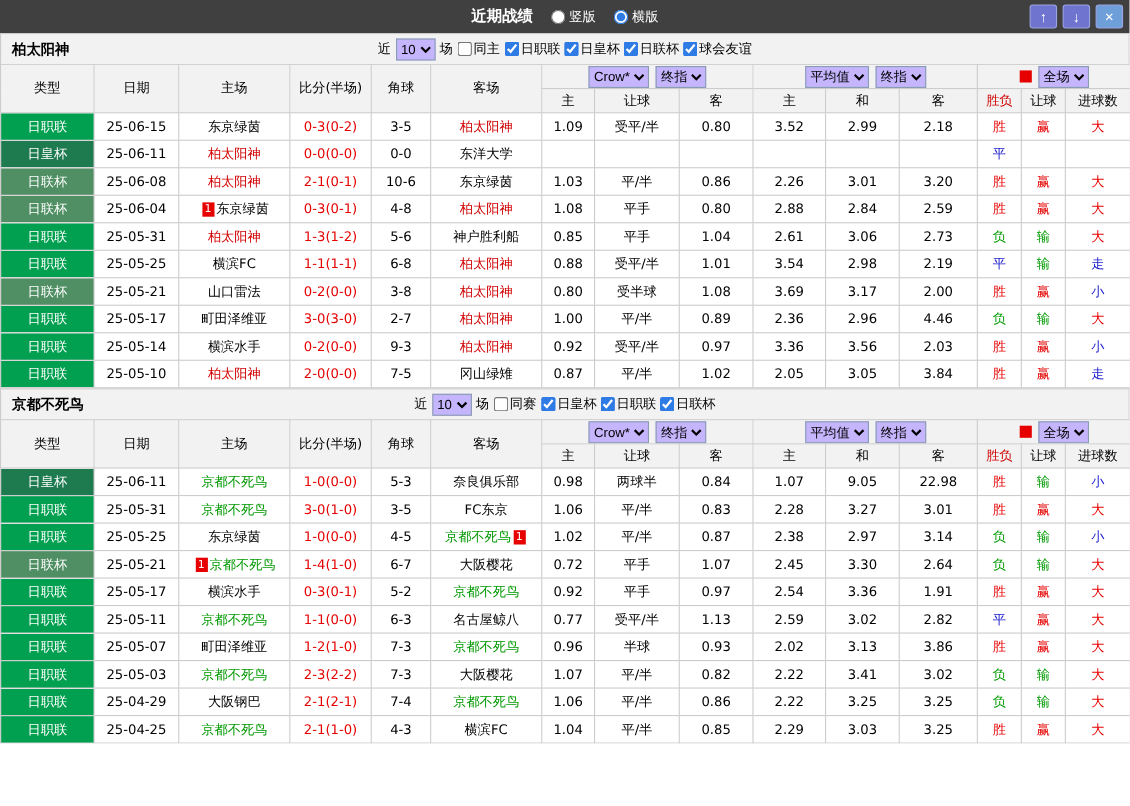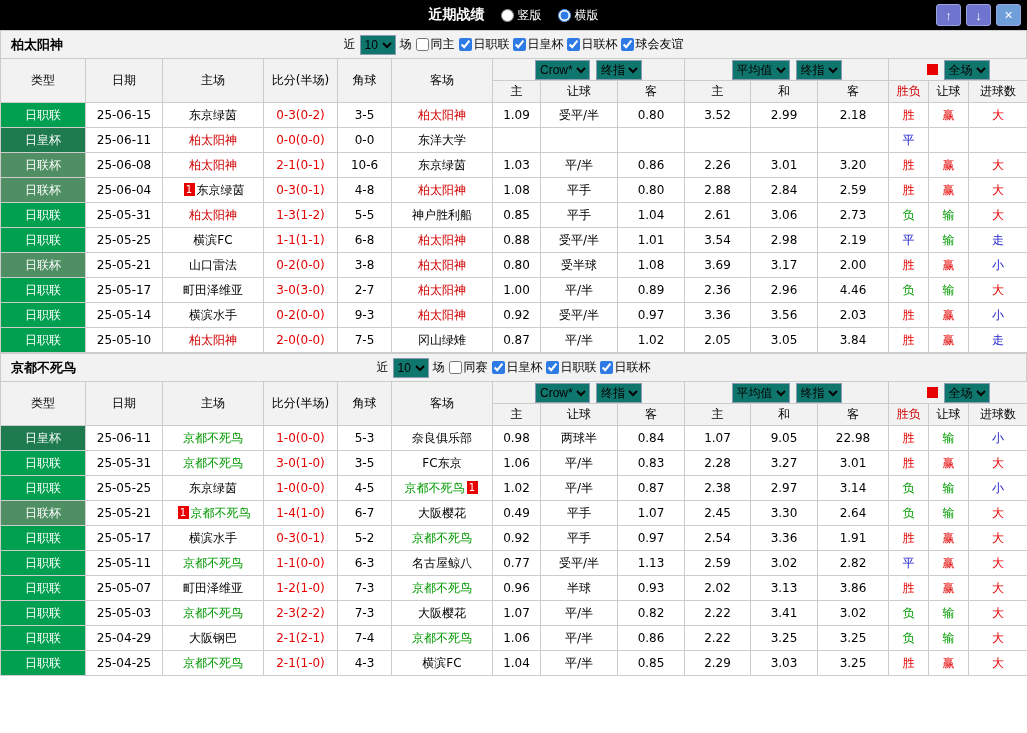--- a/index.html
+++ b/index.html
@@ -1,41 +1,41 @@
 <!DOCTYPE html>
 <html><head>
 <meta charset="utf-8">
 <style>
   * { margin:0; padding:0; box-sizing:border-box; }
   body { width:1027px; background:#fff; color:#000;
          font-family:"DejaVu Sans","Liberation Sans",sans-serif; font-size:12px; }
 
   
-  .titlebar { position:relative; height:30px; background:#000000; color:#fff;
+  .titlebar { position:relative; height:30px; background:#404040; color:#fff;
               display:flex; align-items:center; justify-content:center; }
   .tb-group { display:flex; align-items:center; gap:16px; }
   .tb-title { font-weight:bold; font-size:14px; }
   .tb-radio { display:flex; align-items:center; gap:4px; cursor:pointer; }
   .tb-radio input { accent-color:#2E7BE5; margin:0; }
   .tb-buttons { position:absolute; right:6px; top:4px; display:flex; gap:5px; }
   .tb-btn { width:25px; height:22px; border:1px solid #9AA4E0; border-radius:3px;
             background:#6F74CF; color:#fff; font-size:13px; line-height:1;
             cursor:pointer; padding:0; }
   .tb-btn.close { background:#6F9FD8; font-size:14px; }
 
   
   .section-header { position:relative; height:28px; background:#F2F2F2;
                     border:1px solid #CCC; border-bottom:none;
                     display:flex; align-items:center; }
   .team-name { position:absolute; left:10px; font-weight:bold; font-size:13px; }
   .filter-bar { margin:0 auto; display:flex; align-items:center; gap:4px; }
   .cb { display:flex; align-items:center; cursor:pointer; }
   .cb input { accent-color:#2E7BE5; margin:0 2px 0 0; }
   .league-cbs { display:flex; align-items:center; gap:3px; }
-  .sel { font-size:12px; height:20px; border:1px solid #8A9CB2; background:#0f766e; }
+  .sel { font-size:12px; height:20px; border:1px solid #8A9CB2; background:#c4b5fd; }
 
   
   .grid { width:1027px; border-collapse:collapse; table-layout:fixed; }
   .grid th, .grid td { border:1px solid #CCC; text-align:center; padding:0;
                        overflow:hidden; white-space:nowrap; }
   .grid thead th { background:#F2F2F2; font-weight:normal; height:22px; }
   .grid tbody tr { height:25px; }
   .ddl-wrap { display:flex; align-items:center; justify-content:center; gap:6px; }
   .hrow2 th:nth-child(7) { color:#D10000; }
   .league { color:#fff; }
@@ -238,21 +238,21 @@
             <td>2.59</td>
             <td style="color: rgb(230, 0, 0);">胜</td>
             <td style="color: rgb(230, 0, 0);">赢</td>
             <td style="color: rgb(230, 0, 0);">大</td>
           </tr>
           <tr>
             <td class="league" style="background: rgb(0, 160, 80);">日职联</td>
             <td>25-05-31</td>
             <td><span style="color: rgb(209, 0, 0);">柏太阳神</span></td>
             <td class="score">1-3(1-2)</td>
-            <td>5-5</td>
+            <td>5-6</td>
             <td><span>神户胜利船</span></td>
             <td>0.85</td>
             <td>平手</td>
             <td>1.04</td>
             <td>2.61</td>
             <td>3.06</td>
             <td>2.73</td>
             <td style="color: rgb(0, 155, 0);">负</td>
             <td style="color: rgb(0, 155, 0);">输</td>
             <td style="color: rgb(230, 0, 0);">大</td>
@@ -496,21 +496,21 @@
             <td style="color: rgb(0, 155, 0);">输</td>
             <td style="color: rgb(26, 26, 205);">小</td>
           </tr>
           <tr>
             <td class="league" style="background: rgb(79, 143, 99);">日联杯</td>
             <td>25-05-21</td>
             <td><span class="card">1</span><span style="color: rgb(0, 153, 0);">京都不死鸟</span></td>
             <td class="score">1-4(1-0)</td>
             <td>6-7</td>
             <td><span>大阪樱花</span></td>
-            <td>0.49</td>
+            <td>0.72</td>
             <td>平手</td>
             <td>1.07</td>
             <td>2.45</td>
             <td>3.30</td>
             <td>2.64</td>
             <td style="color: rgb(0, 155, 0);">负</td>
             <td style="color: rgb(0, 155, 0);">输</td>
             <td style="color: rgb(230, 0, 0);">大</td>
           </tr>
           <tr>

